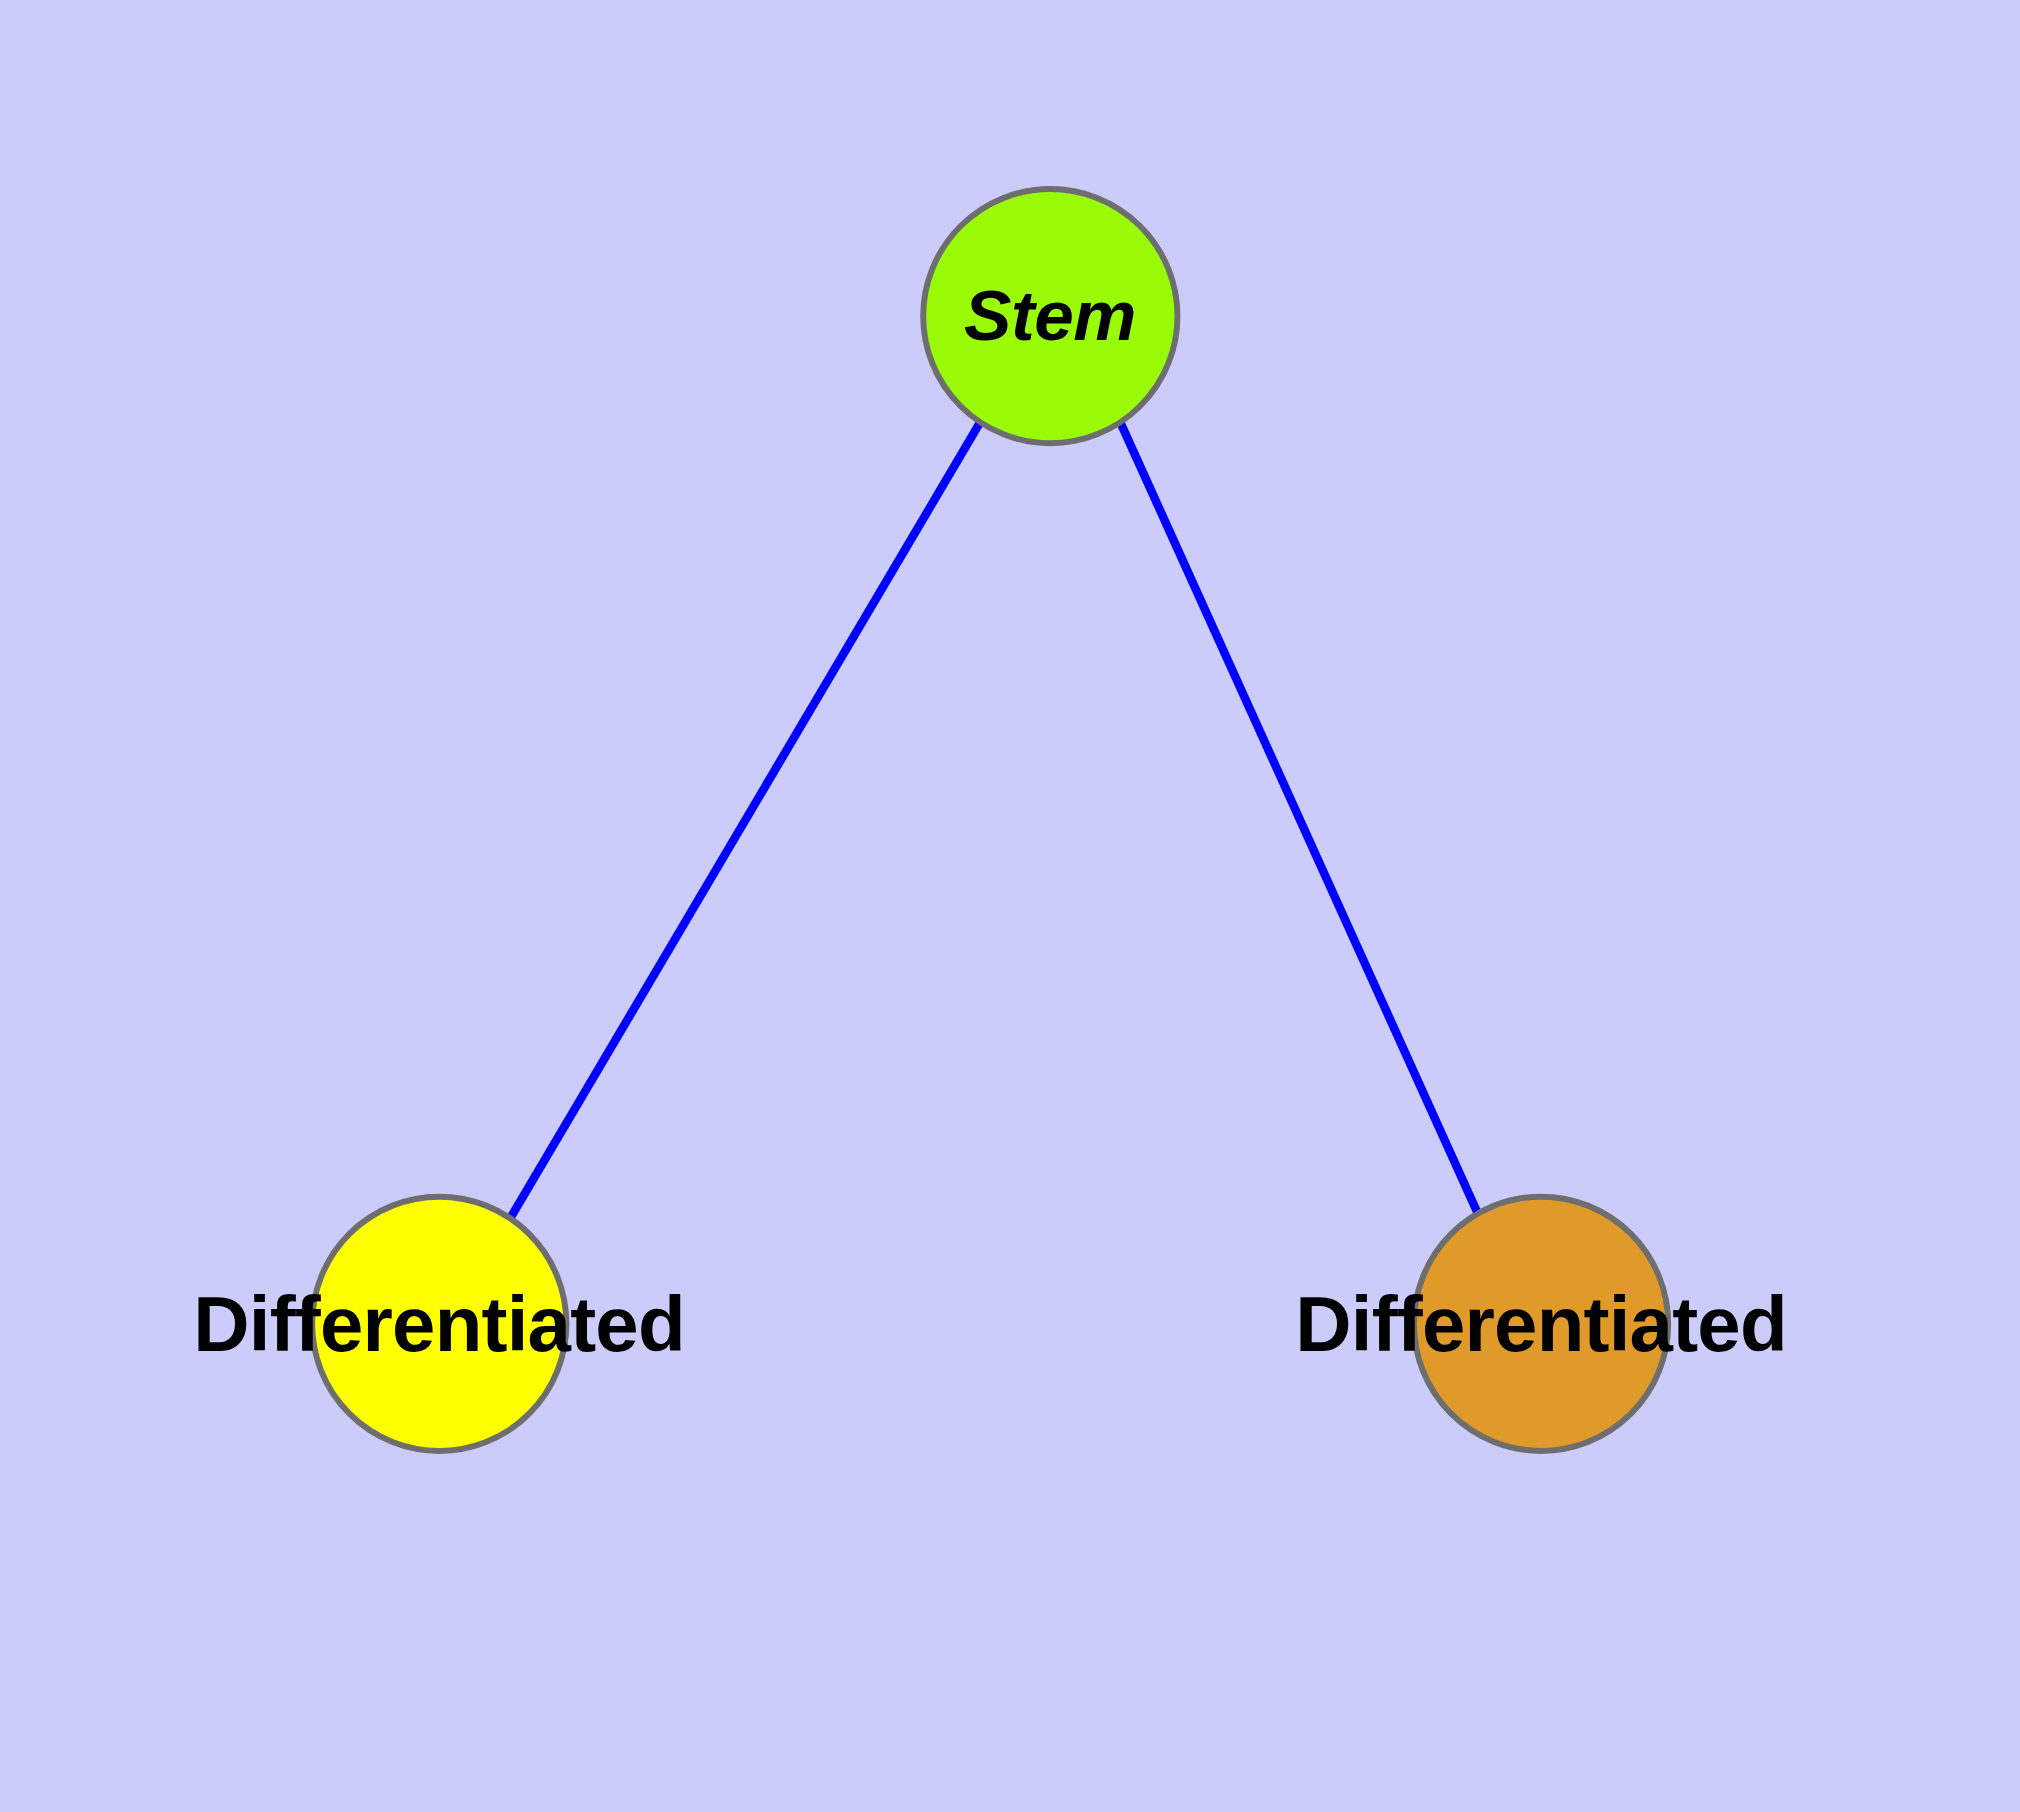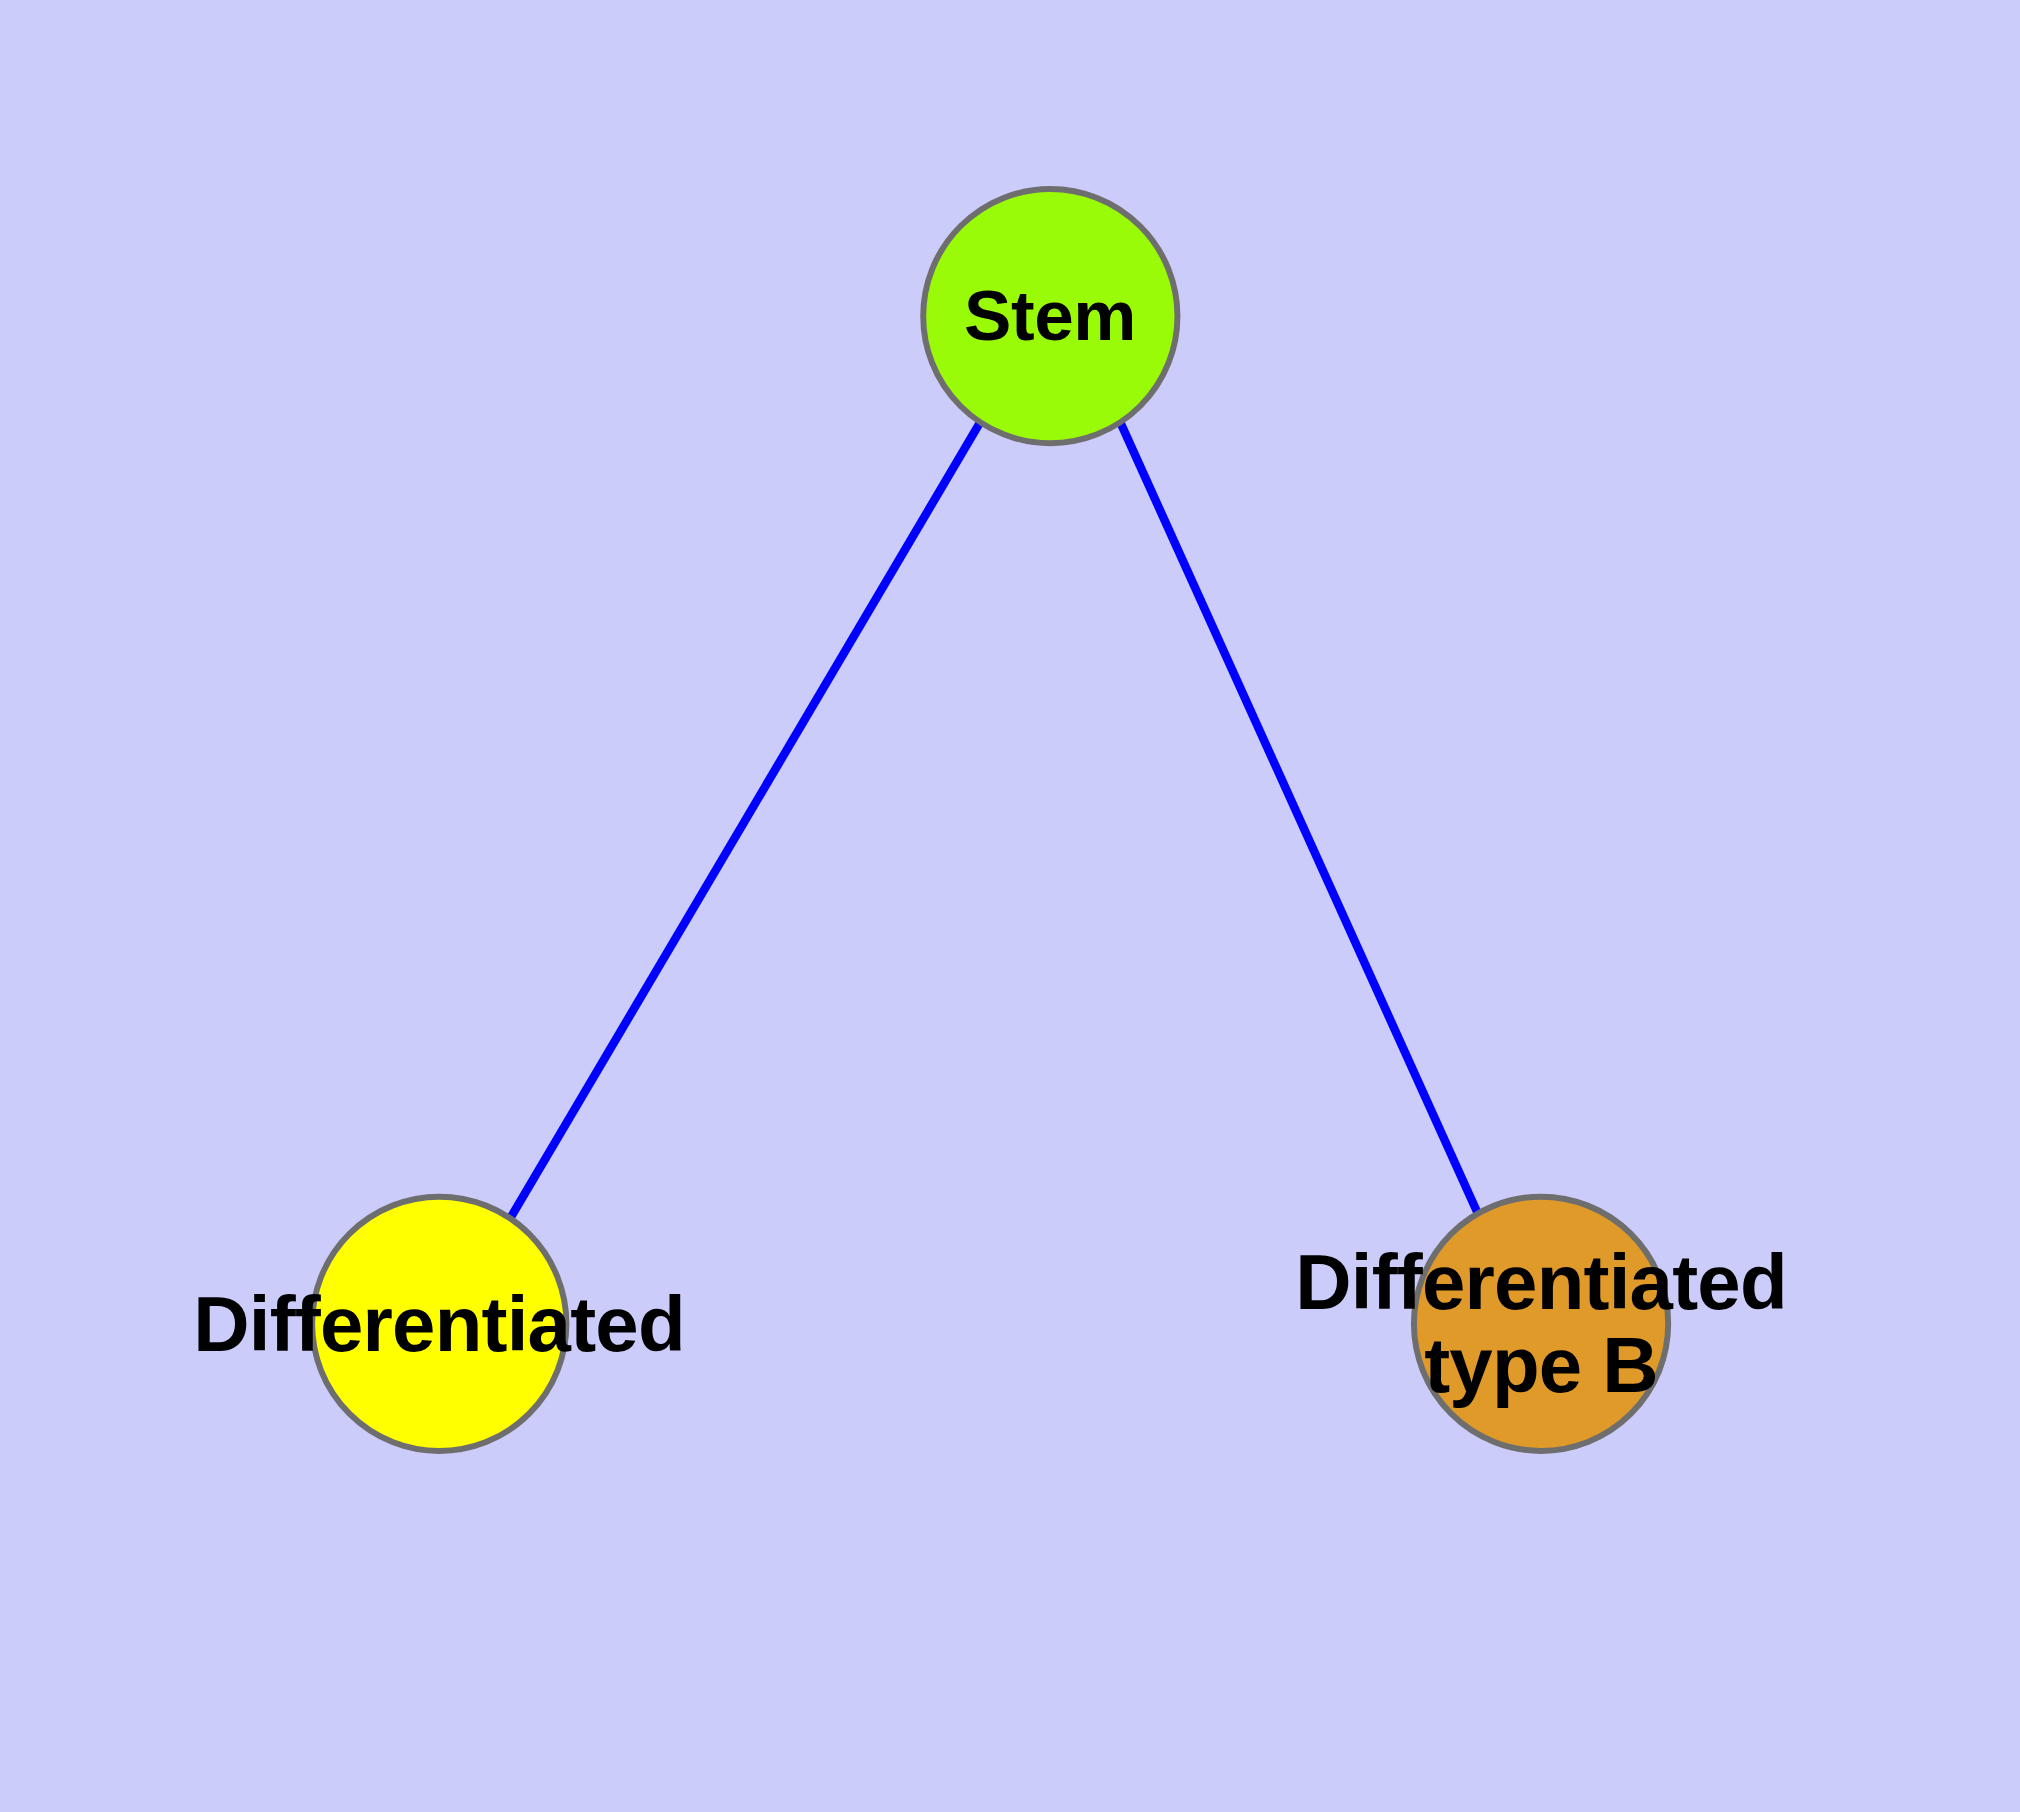--- a/index.html
+++ b/index.html
@@ -33,20 +33,21 @@
     color: #000000;
     font-weight: bold;
     line-height: 1.06;
     white-space: nowrap;
     pointer-events: none;
     transform: translate(-50%, -50%);
   }
   .label-stem {
     font-size: 71px;
     letter-spacing: -0.4px;
+    font-style: italic;
   }
   .label-child {
     font-size: 78px;
     letter-spacing: -0.8px;
   }
 </style>
 </head>
 <body>
 
 <div id="canvas" style="width: 2021px; height: 1812px;">
@@ -68,17 +69,16 @@
   <div class="node-label label-stem" style="left: 1050px; top: 316px; font-size: 71px; color: rgb(0, 0, 0);">
     <div>Stem</div>
   </div>
 
   <div class="node-label label-child" style="left: 439px; top: 1324px; font-size: 78px; color: rgb(0, 0, 0);">
     <div>Differentiated</div>
   </div>
 
   <div class="node-label label-child" style="left: 1541px; top: 1324px; font-size: 78px; color: rgb(0, 0, 0);">
     <div>Differentiated</div>
-    <div>type B</div>
   </div>
 
 </div>
 
 
 </body></html>

